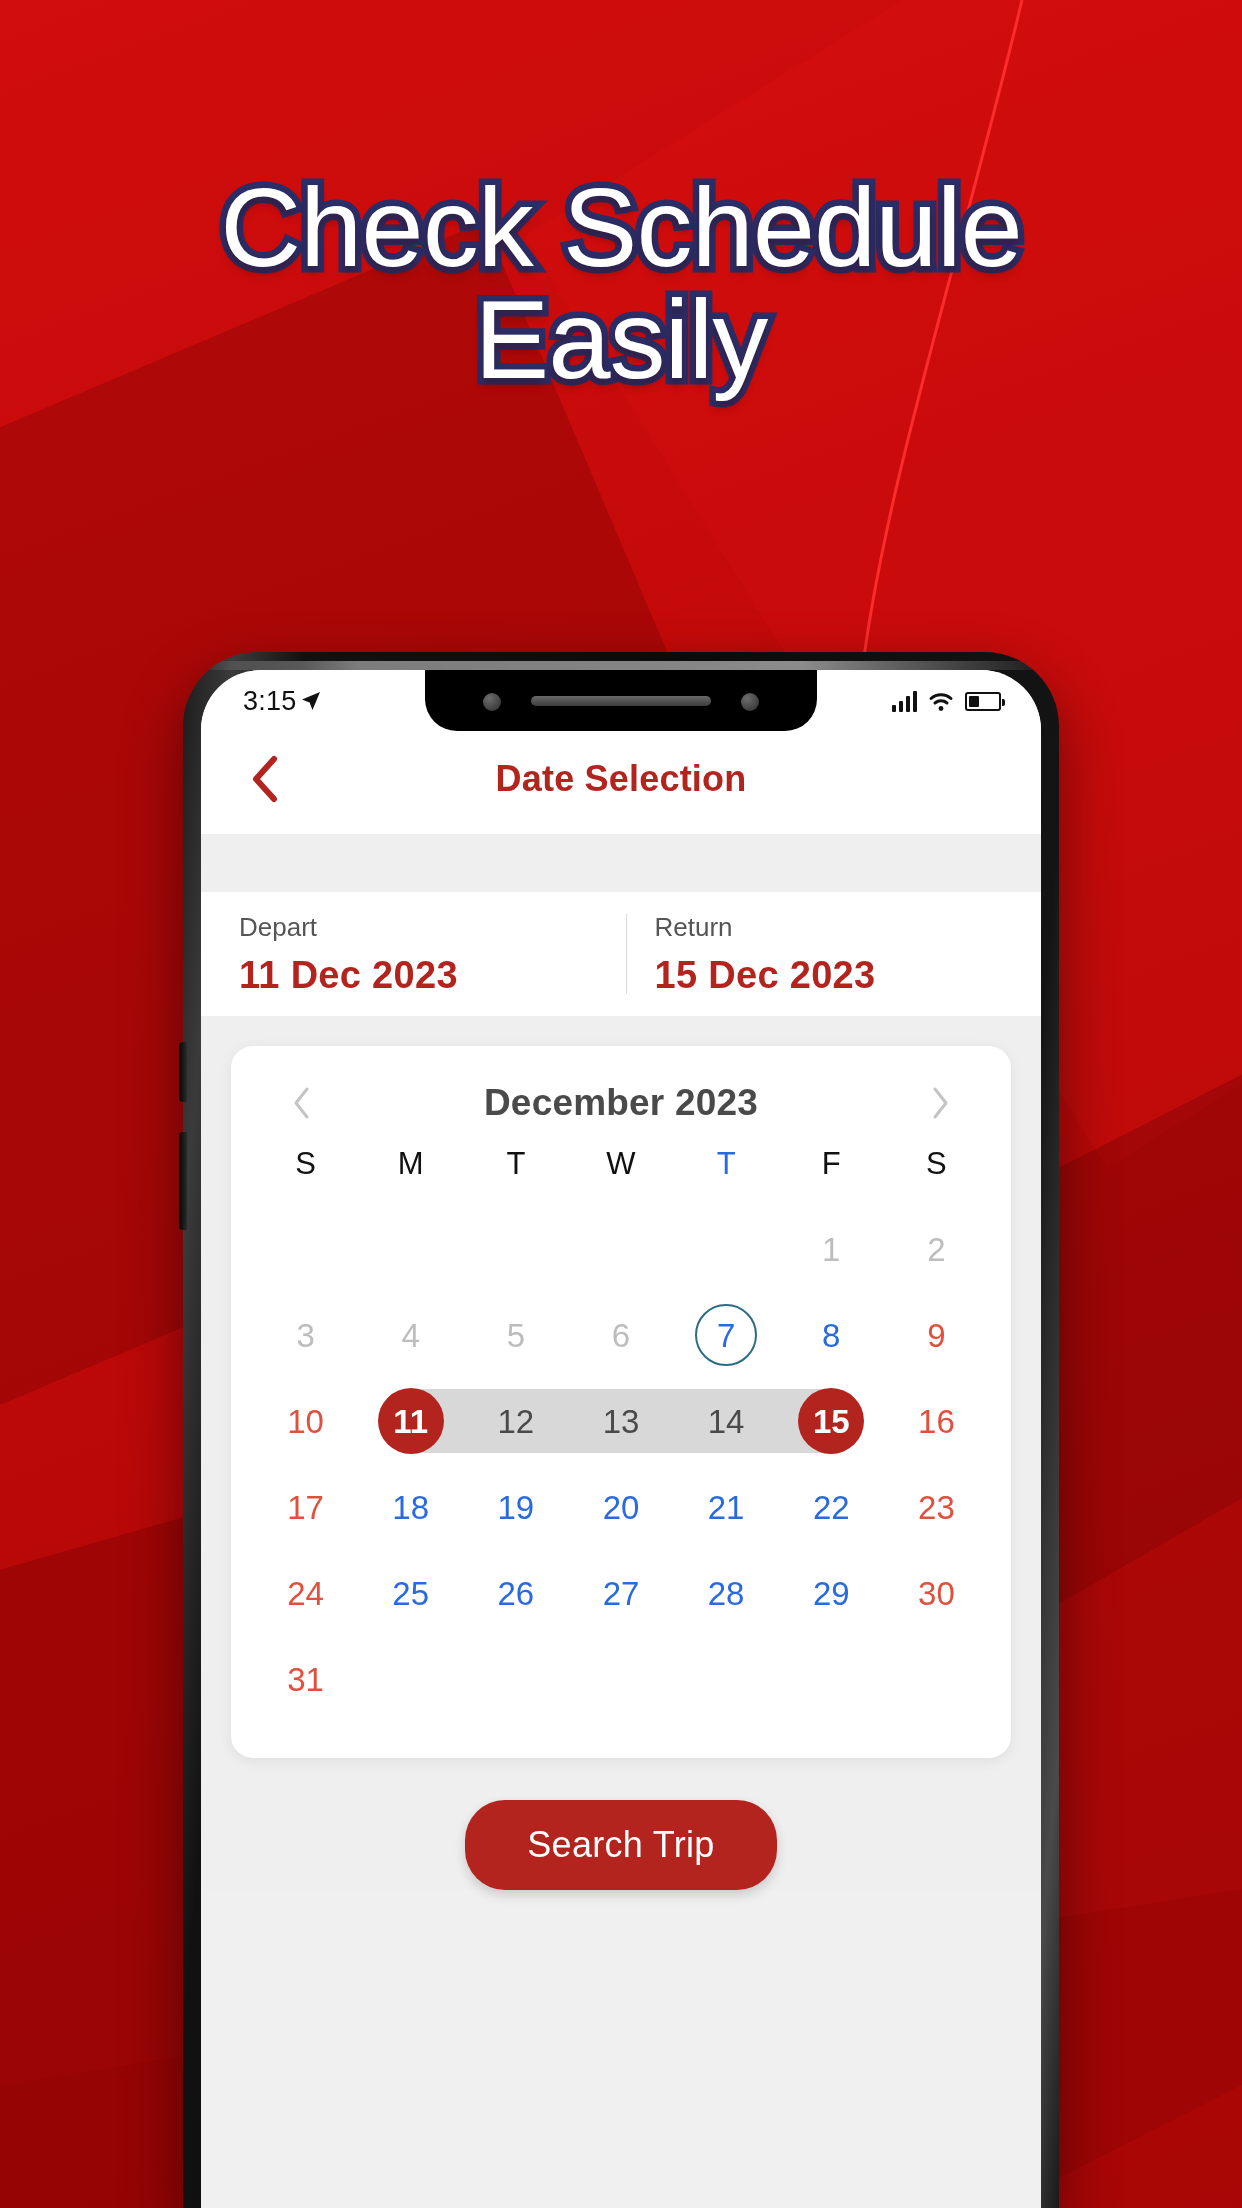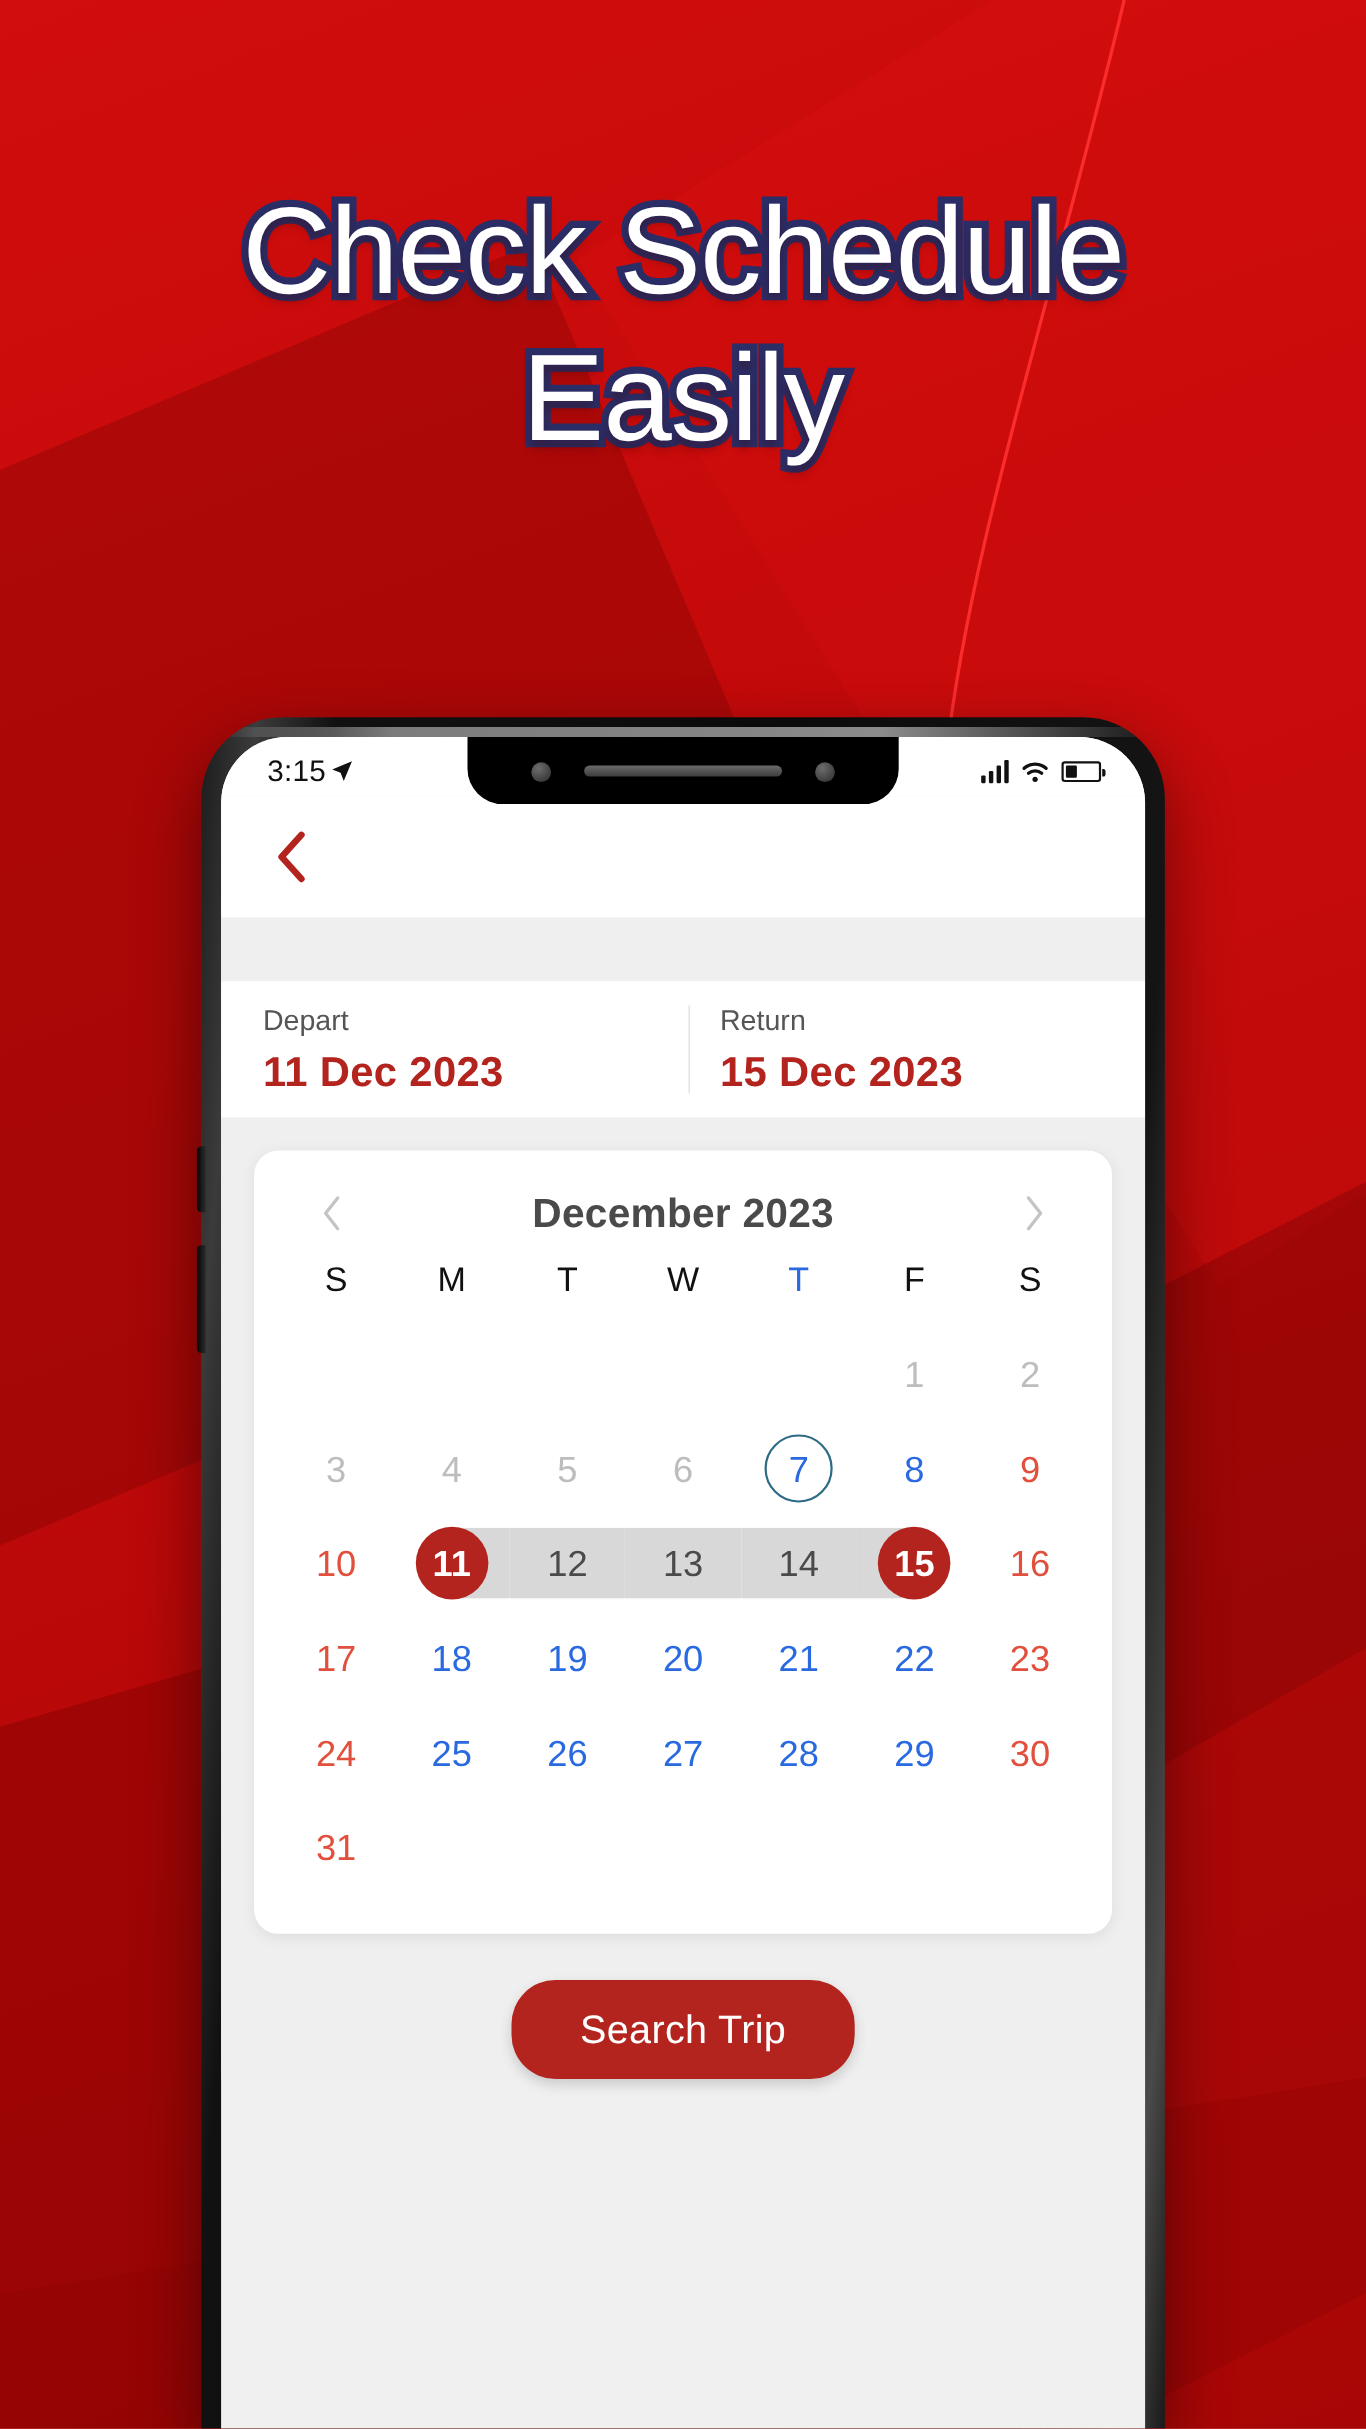--- a/index.html
+++ b/index.html
@@ -87,21 +87,21 @@
     font-size:112px;
     font-weight:normal;
     line-height:1.0;
     letter-spacing:-1px;
     color:#ffffff;
     -webkit-text-stroke:13px #2b2d66;
     paint-order:stroke fill;
     text-shadow:0 7px 9px rgba(60,0,0,.35);
     display:block;
   }
-  .headline-line + .headline-line { margin-top:22px; }
+  .headline-line + .headline-line { }
 
   
   #phone {
     position:absolute;
     left:183px; top:652px;
     width:876px; height:1556px;
     z-index:8;
   }
   .phone-body {
     position:absolute; inset:0;
@@ -366,20 +366,21 @@
           </span>
         </div>
       </div>
 
       <div class="appbar">
         <div class="back-btn">
           <svg width="34" height="48" viewBox="0 0 34 48">
             <path d="M26 4 L8 24 L26 44" stroke="#b4241f" stroke-width="6" fill="none" stroke-linecap="round" stroke-linejoin="round"></path>
           </svg>
         </div>
+        <div class="appbar-title">Date Selection</div>
       </div>
 
       <div class="gap-strip"></div>
 
       <div class="daterow">
         <div class="daterow-cell">
           <div class="dr-label">Depart</div>
           <div class="dr-value">11 Dec 2023</div>
         </div>
         <div class="daterow-divider"></div>

